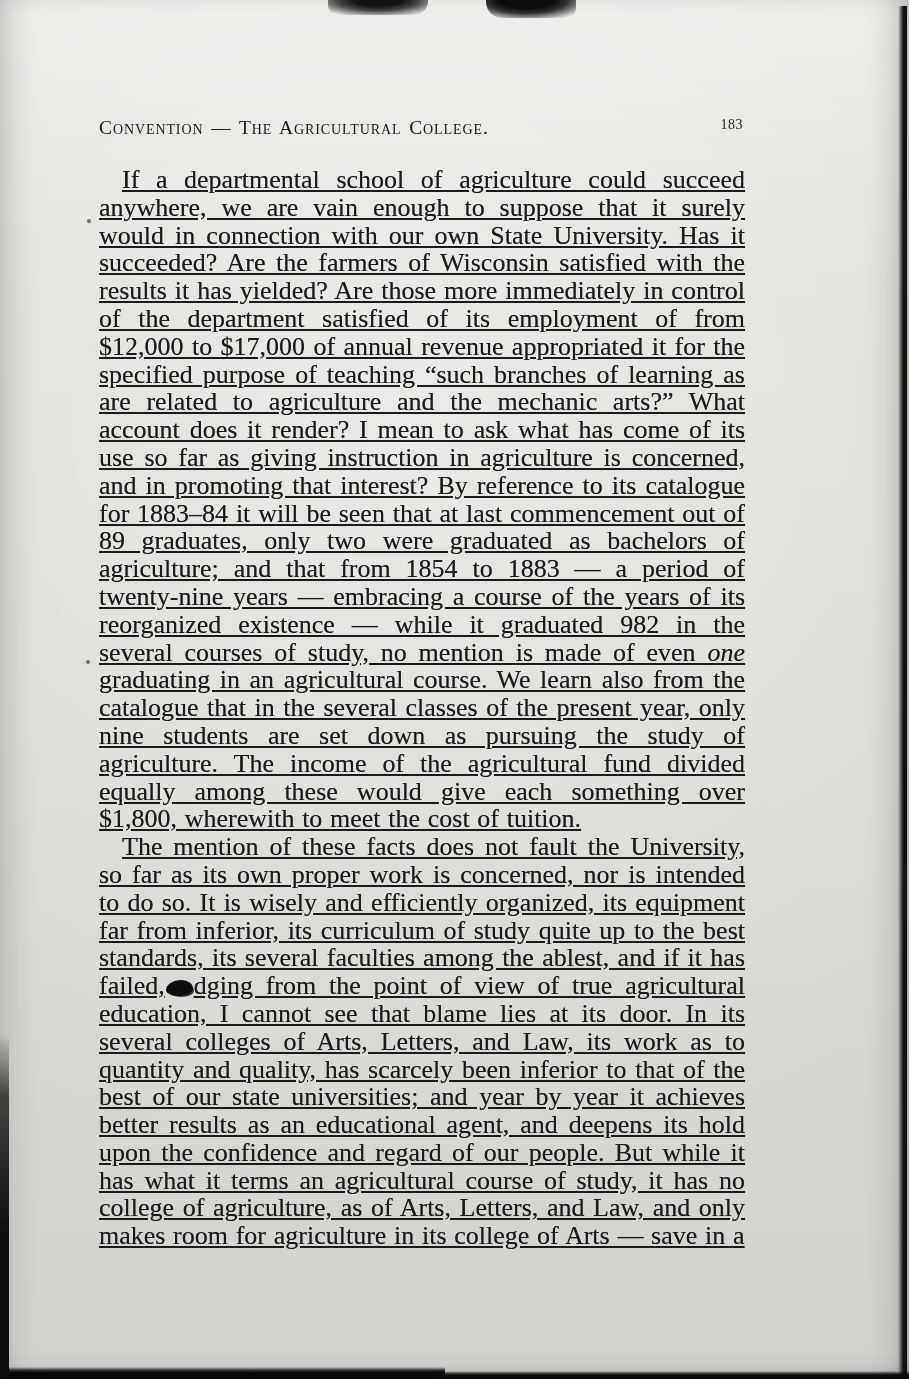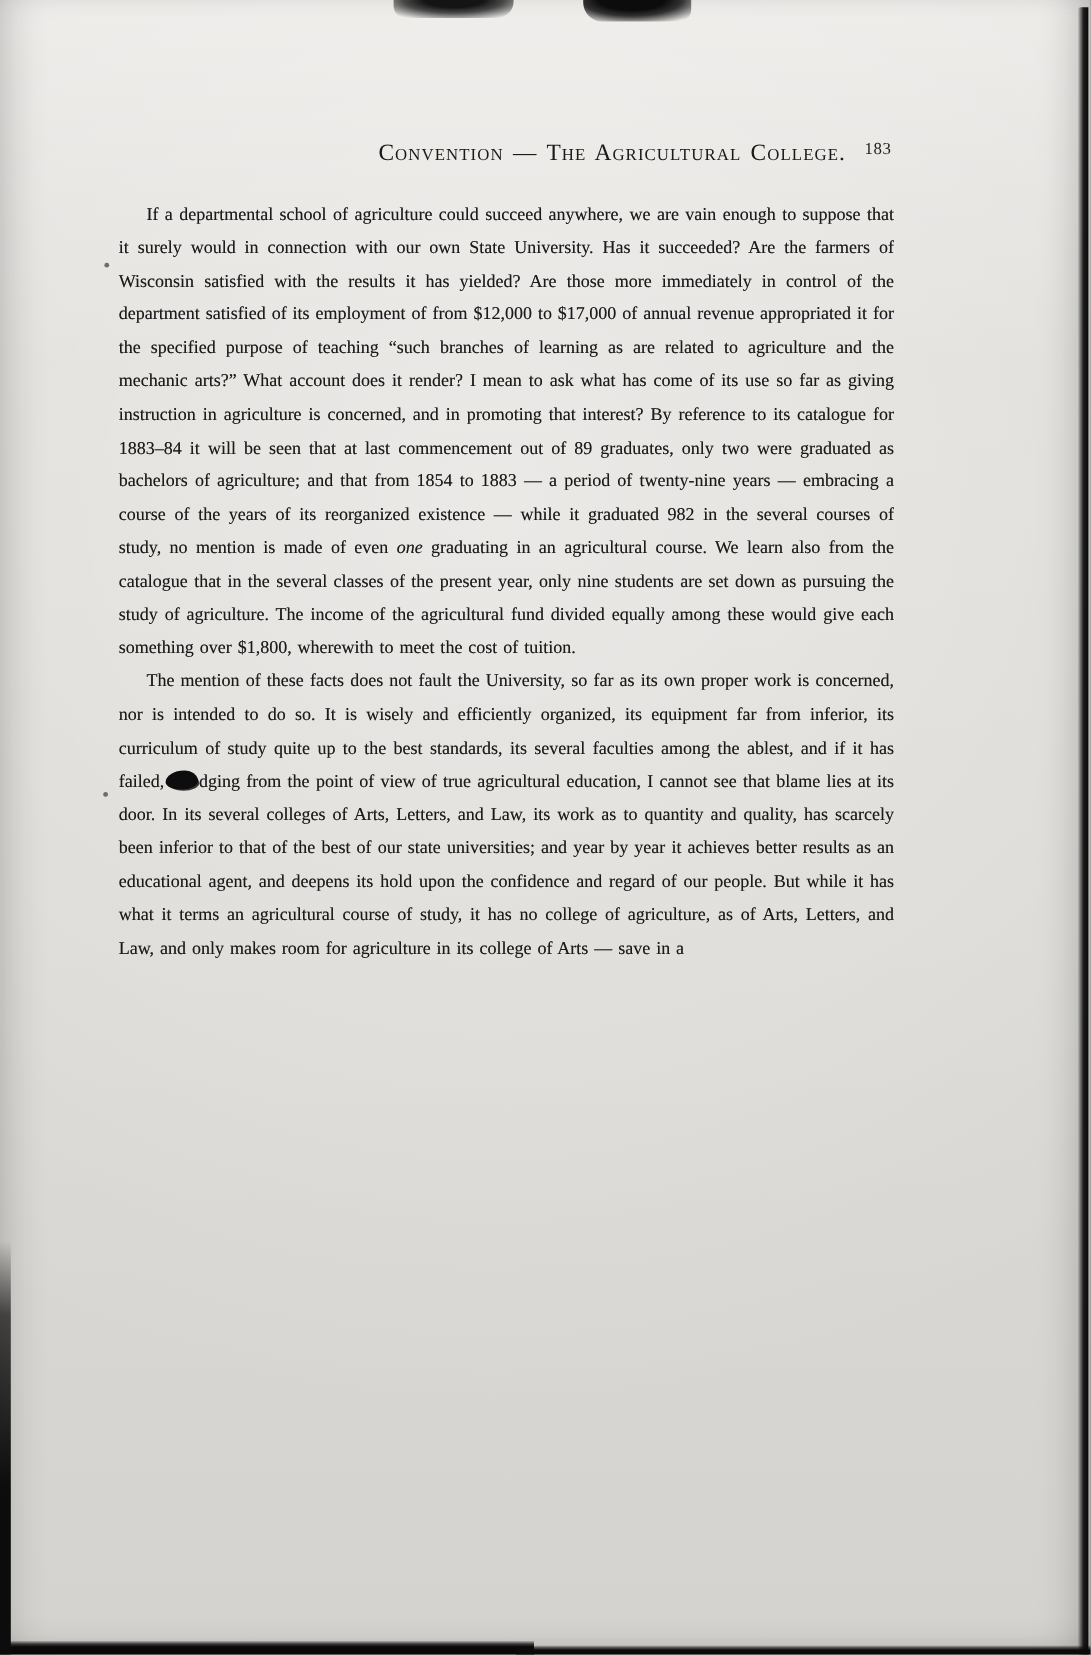--- a/index.html
+++ b/index.html
@@ -70,41 +70,42 @@
     width: 646px;
     color: #1b1b1b;
   }
   .page-header {
     position: relative;
     height: 26px;
     margin-bottom: 23px;
   }
   .running-title {
     display: block;
-    text-align: right;
+    text-align: left;
     font-variant: small-caps;
     font-size: 19.5px;
     letter-spacing: 0.9px;
     word-spacing: 2px;
     color: #1a1a1a;
     padding-right: 40px;
   }
   .page-number {
     position: absolute;
     right: 2px;
     top: 0;
     font-size: 14px;
     letter-spacing: 0.5px;
   }
   .page-body {
-    font-size: 15px;
+    font-size: 26px;
     line-height: 27.8px;
     text-align: justify;
     word-spacing: 1.2px;
     text-shadow: 0 0 0.4px rgba(20,20,20,0.55);
+    text-decoration: underline;
   }
   .page-body p {
     margin: 0;
     text-indent: 23px;
   }
   .page-body i {
     font-style: italic;
   }
   .ink-blot {
     display: inline-block;

